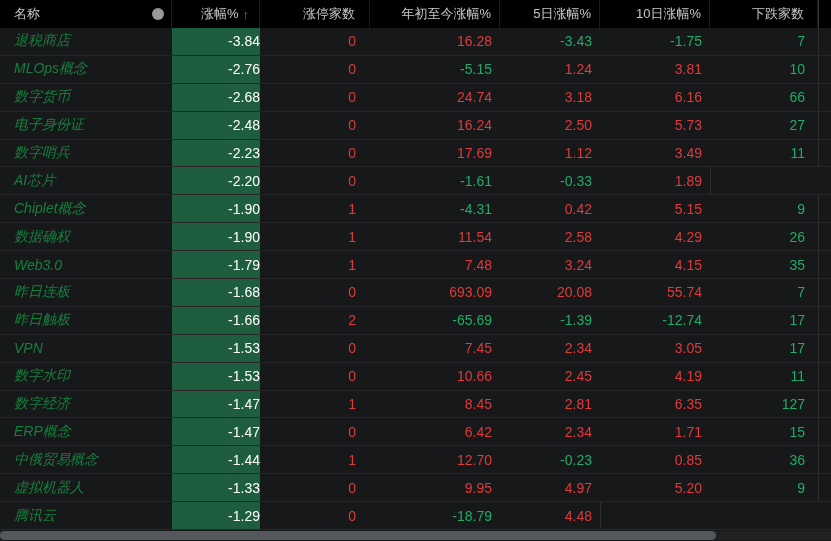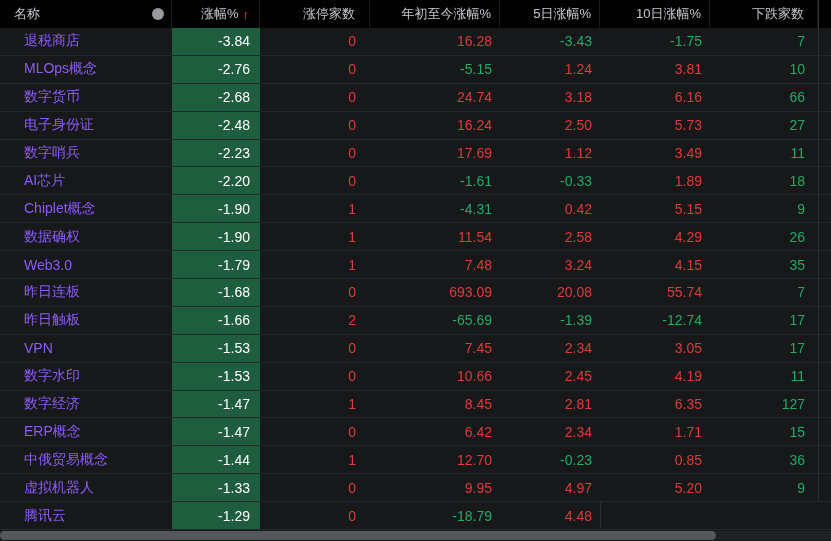--- a/index.html
+++ b/index.html
@@ -44,22 +44,22 @@
     display:flex; flex-direction:column;
   }
   .row{
     flex:1 1 0;
     border-bottom:1px solid rgba(150,150,150,0.13);
     font-size:14px;
     cursor:default;
   }
   .cell{ height:100%; display:flex; align-items:center; }
   .cell.right{ justify-content:flex-end; }
-  .c-name{ padding-left:24px; color:#8b5cf6; }
-  .c-chg{ padding-right:10px; background:#1e5e3e; color:#ffffff; }
+  .c-name{ padding-left:14px; color:#15803d;font-style:italic; }
+  .c-chg{ background:#1e5e3e; color:#ffffff; }
   .c-limitup{ padding-right:14px; }
   .c-ytd{ padding-right:8px; }
   .c-d5{ padding-right:8px; }
   .c-d10{ padding-right:8px; }
   .c-decl{ padding-right:13px; }
   .c-sliver{ border-left:1px solid #2c2d2f; }
   .up{ color:#e03a3a; }
   .down{ color:#22ab67; }
   
   .scrollbar{
@@ -161,21 +161,20 @@
       <div class="cell c-sliver"></div>
     </div>
 
     <div class="row grid">
       <div class="cell c-name">AI芯片</div>
       <div class="cell right c-chg">-2.20</div>
       <div class="cell right c-limitup up">0</div>
       <div class="cell right c-ytd down">-1.61</div>
       <div class="cell right c-d5 down">-0.33</div>
       <div class="cell right c-d10 up">1.89</div>
-      <div class="cell right c-decl down">18</div>
       <div class="cell c-sliver"></div>
     </div>
 
     <div class="row grid">
       <div class="cell c-name">Chiplet概念</div>
       <div class="cell right c-chg">-1.90</div>
       <div class="cell right c-limitup up">1</div>
       <div class="cell right c-ytd down">-4.31</div>
       <div class="cell right c-d5 up">0.42</div>
       <div class="cell right c-d10 up">5.15</div>

